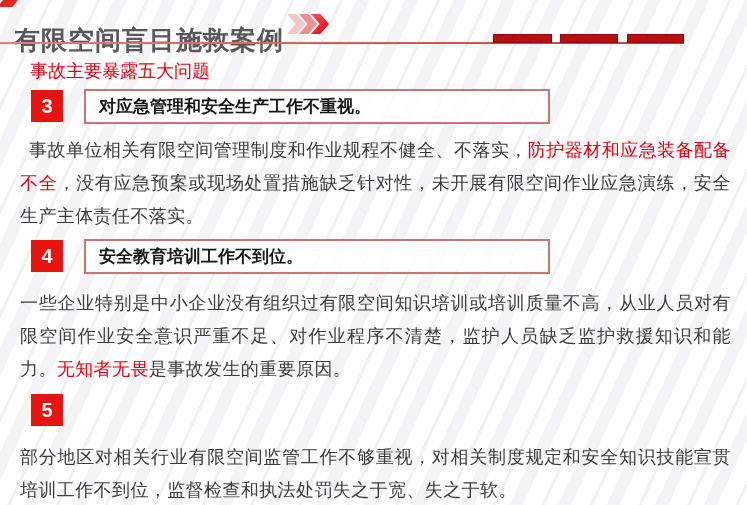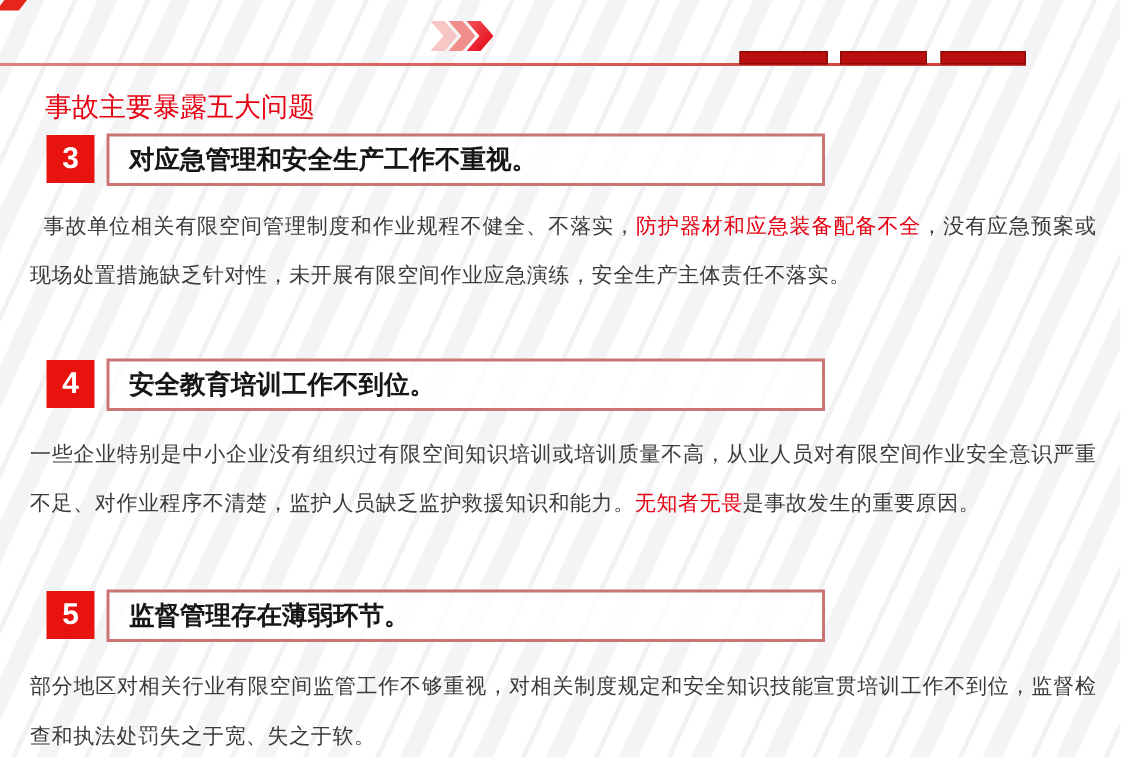--- a/index.html
+++ b/index.html
@@ -52,42 +52,43 @@
   }
   .item-row.r3 { top:88px; }
   .item-row.r4 { top:238px; }
   .item-row.r5 { top:392px; }
   .num-box {
     width:32px; height:32px; flex:0 0 32px; background:#e8120f; color:#ffffff;
     font-size:20px; font-weight:bold;
     display:flex; align-items:center; justify-content:center;
   }
   .heading-box {
-    flex:1; height:35px; margin-left:8px; box-sizing:border-box;
+    flex:1; height:35px; margin-left:21px; box-sizing:border-box;
     border:2px solid #ca7573; background:rgba(255,255,255,0.78);
     display:flex; align-items:center; padding-left:13px;
     font-size:17px; font-weight:bold; color:#161616; white-space:nowrap;
   }
   .para {
     position:absolute; left:20px; width:711px; margin:0;
-    font-size:14px; line-height:33px; color:#3b3b3b;
+    font-size:18px; line-height:33px; color:#3b3b3b;
     text-align:justify; letter-spacing:0.4px;
   }
   .para.p3 { top:134px; text-indent:9px; }
   .para.p4 { top:287px;font-family:Liberation Serif, serif; }
   .para.p5 { top:441px; }
   .hl { color:#e60012; }
 </style>
 </head>
 <body>
 
 <div class="slide">
 
   <div class="corner-accent"></div>
 
+  <h1 class="page-title">有限空间盲目施救案例</h1>
 
   <div class="chevrons">
     <span class="chev c1"></span>
     <span class="chev c2"></span>
     <span class="chev c3"></span>
   </div>
 
   <div class="header-line"></div>
   <div class="hbar b1"></div>
   <div class="hbar b2"></div>
@@ -102,17 +103,16 @@
   <p class="para p3"><span>事故单位相关有限空间管理制度和作业规程不健全、不落实，</span><span class="hl">防护器材和应急装备配备不全</span><span>，没有应急预案或现场处置措施缺乏针对性，未开展有限空间作业应急演练，安全生产主体责任不落实。</span></p>
 
   <div class="item-row r4">
     <div class="num-box">4</div>
     <div class="heading-box">安全教育培训工作不到位。</div>
   </div>
   <p class="para p4"><span>一些企业特别是中小企业没有组织过有限空间知识培训或培训质量不高，从业人员对有限空间作业安全意识严重不足、对作业程序不清楚，监护人员缺乏监护救援知识和能力。</span><span class="hl">无知者无畏</span><span>是事故发生的重要原因。</span></p>
 
   <div class="item-row r5">
     <div class="num-box">5</div>
-    <div class="heading-box">监督管理存在薄弱环节。</div>
   </div>
   <p class="para p5"><span>部分地区对相关行业有限空间监管工作不够重视，对相关制度规定和安全知识技能宣贯培训工作不到位，监督检查和执法处罚失之于宽、失之于软。</span></p>
 
 </div>
 
 </body></html>

